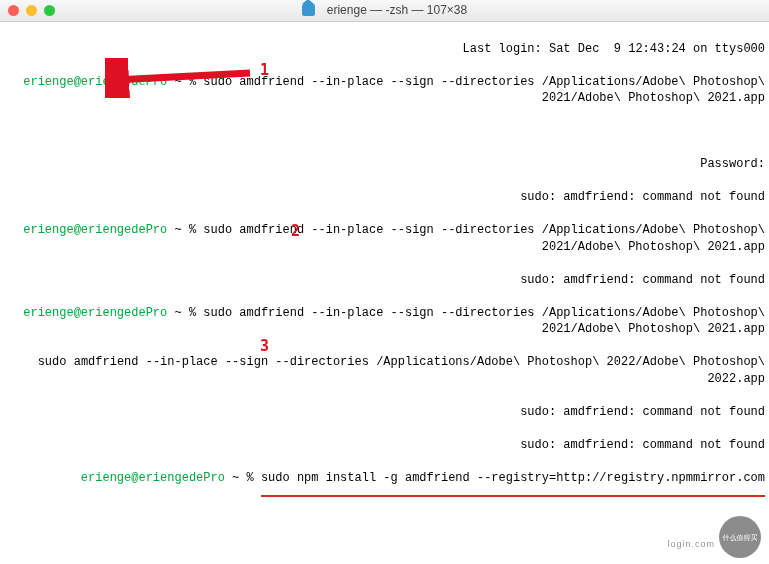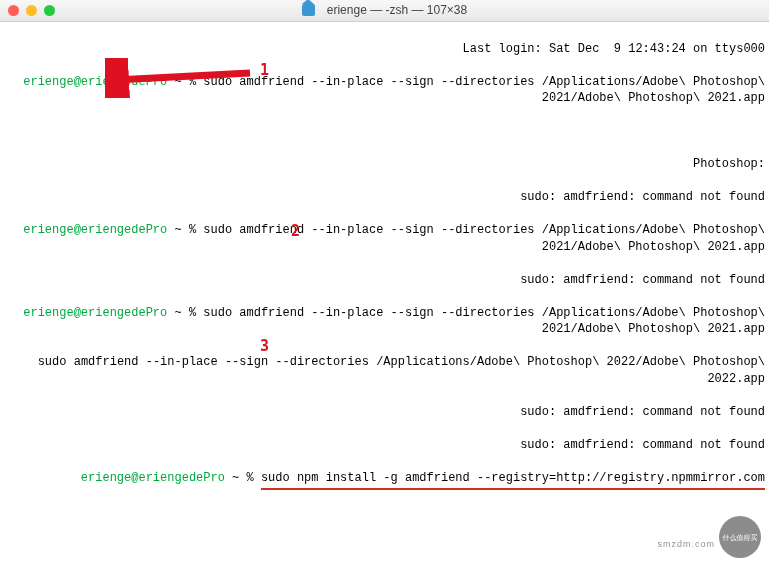--- a/index.html
+++ b/index.html
@@ -47,21 +47,21 @@
   }
   .term {
     padding: 2px 4px 4px 4px;
     white-space: pre-wrap;
     word-break: break-word;
   }
   .line { min-height: 16px; text-align: right; }
   .green { color: #00a83f; }
   .underline2 {
     border-bottom: 2px solid #d03020;
-    padding-bottom: 3px;
+    padding-bottom: 10px;
   }
   .marker {
     color:#d12; font-weight:700; font-size:15px;
     position:absolute; z-index:5;
     font-family: Menlo, monospace;
   }
   .arrow {
     position:absolute; left:105px; top:58px; z-index:5;
   }
   .watermark {
@@ -103,21 +103,21 @@
   <line x1="145" y1="15" x2="10" y2="22" stroke="#d12" stroke-width="7" marker-end="url(#ah)"></line>
 </svg>
 <div class="marker" style="left:260px; top:60px">1</div>
 <div class="marker" style="left:291px; top:221px">2</div>
 <div class="marker" style="left:260px; top:336px">3</div>
 
 <div class="term">
 <div class="line">Last login: Sat Dec  9 12:43:24 on ttys000</div>
 <div class="line"><span class="green">erienge@eriengedePro</span> <span>~</span> <span>%</span> <span>sudo amdfriend --in-place --sign --directories /Applications/Adobe\ Photoshop\ 2021/Adobe\ Photoshop\ 2021.app</span></div>
 <div class="spacer"></div>
-<div class="line">Photoshop:</div>
+<div class="line">Password:</div>
 <div class="line">sudo: amdfriend: command not found</div>
 <div class="line"><span class="green">erienge@eriengedePro</span> <span>~</span> <span>%</span> <span>sudo amdfriend --in-place --sign --directories /Applications/Adobe\ Photoshop\ 2021/Adobe\ Photoshop\ 2021.app</span></div>
 <div class="line">sudo: amdfriend: command not found</div>
 <div class="line"><span class="green">erienge@eriengedePro</span> <span>~</span> <span>%</span> <span>sudo amdfriend --in-place --sign --directories /Applications/Adobe\ Photoshop\ 2021/Adobe\ Photoshop\ 2021.app</span></div>
 <div class="line">sudo amdfriend --in-place --sign --directories /Applications/Adobe\ Photoshop\ 2022/Adobe\ Photoshop\ 2022.app</div>
 <div class="line">sudo: amdfriend: command not found</div>
 <div class="line">sudo: amdfriend: command not found</div>
 <div class="line"><span class="green">erienge@eriengedePro</span> <span>~</span> <span>%</span> <span class="underline2">sudo npm install -g amdfriend --registry=http://registry.npmmirror.com</span></div>
 <div class="spacer"></div>
 
@@ -127,16 +127,16 @@
 
 
 
 
 
 
 
 
 </div>
 
-<div class="watermark-txt">smzdm.com</div>
+<div class="watermark-txt">login.com</div>
 <div class="watermark">
     <span>什么值得买</span>
   </div>
 
 </body></html>

